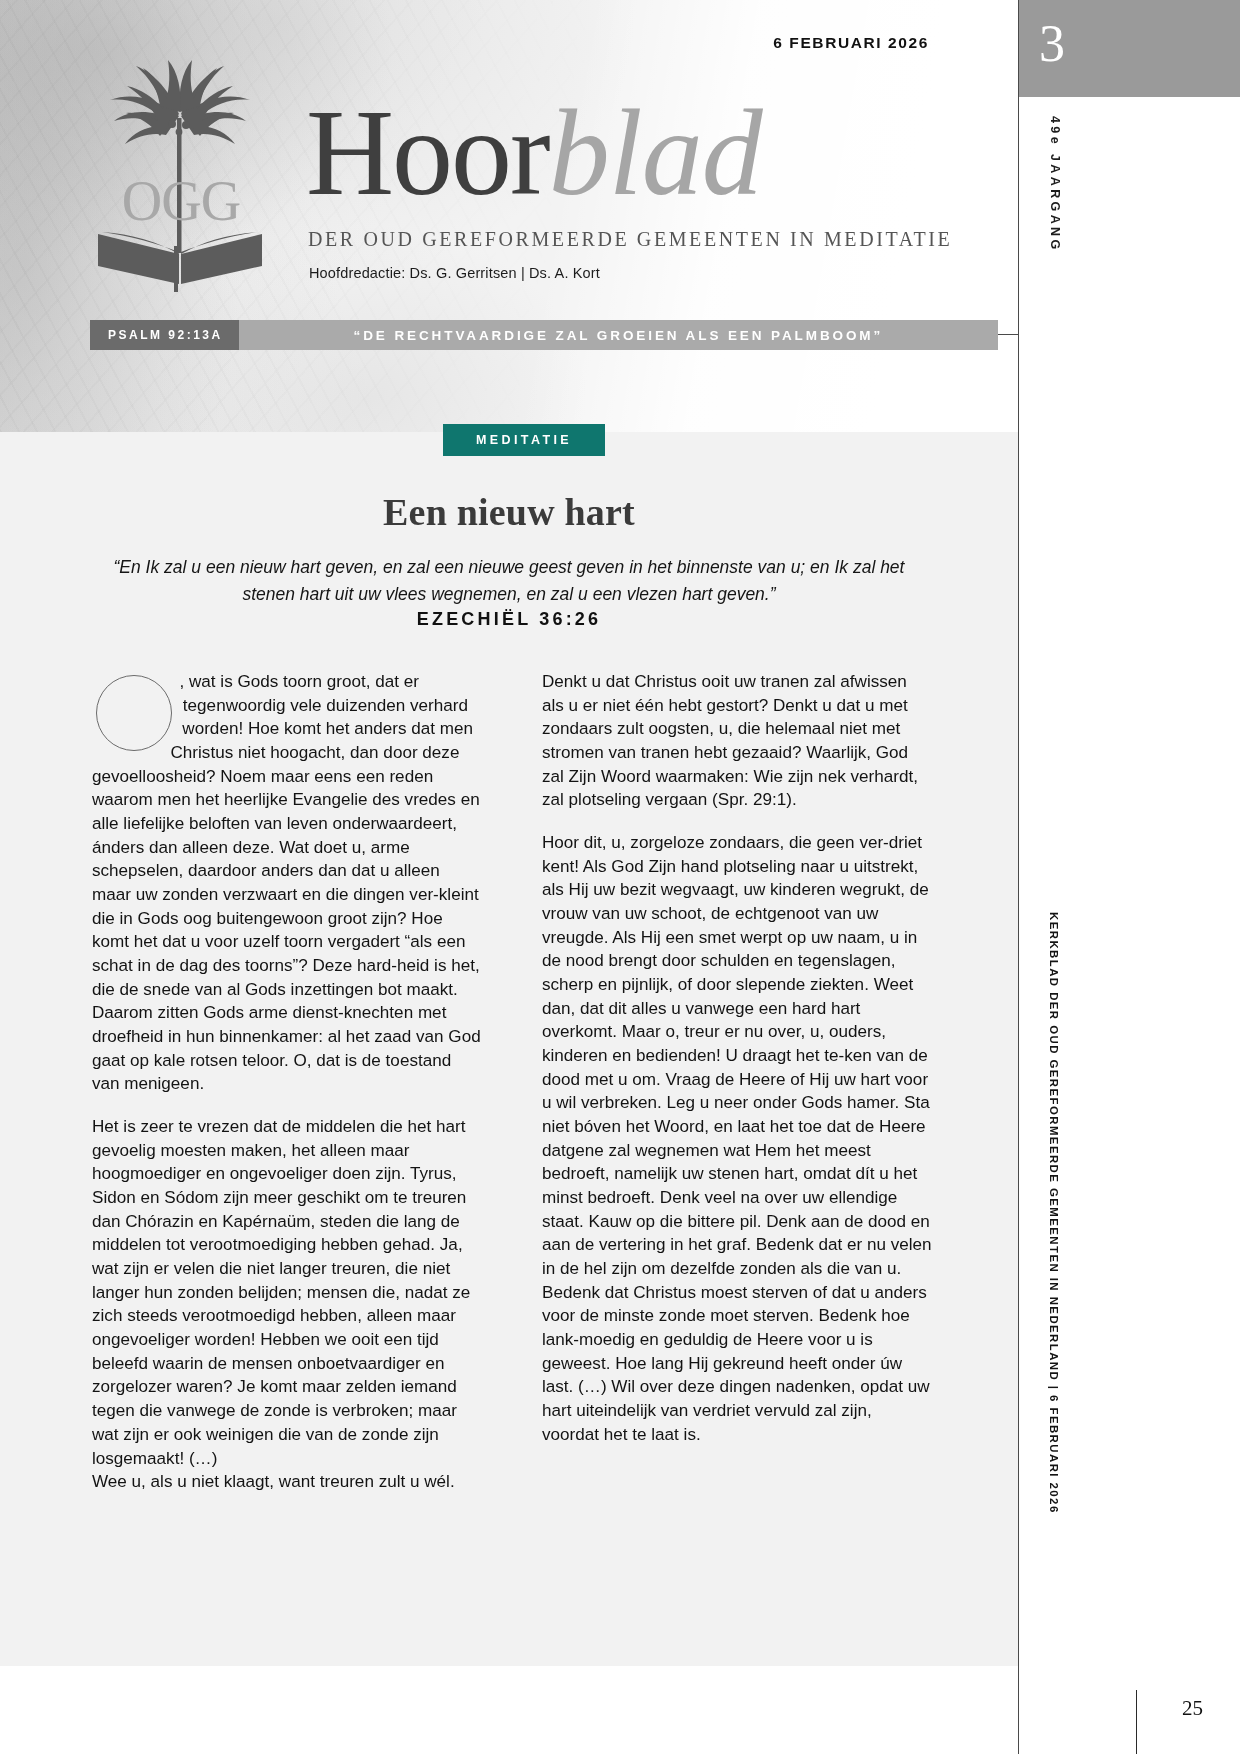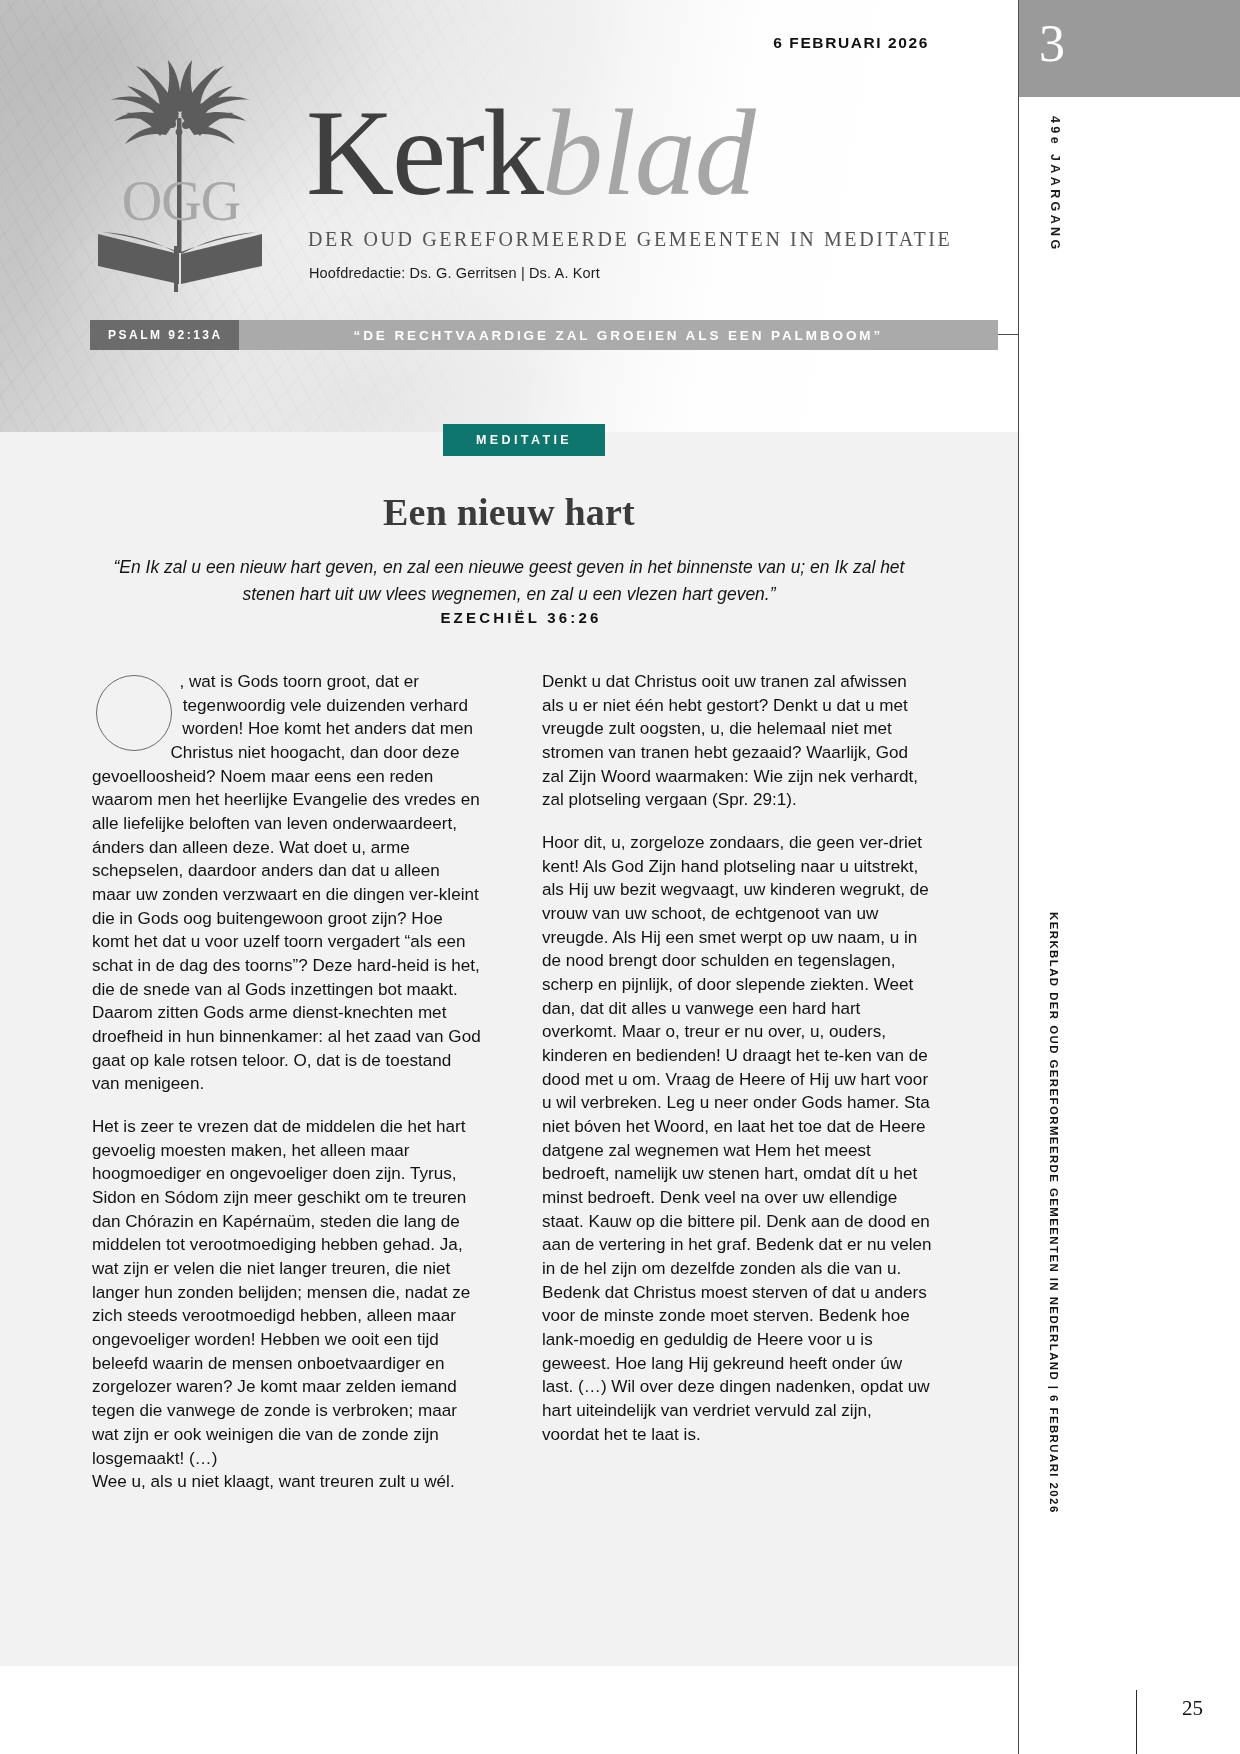--- a/index.html
+++ b/index.html
@@ -230,25 +230,24 @@
     font-style: italic;
     line-height: 1.53;
     color: #151515;
   }
   .verse-ref {
     position: absolute;
     top: 177px;
     left: 0;
     width: 1018px;
     text-align: center;
-    font-size: 15px;
+    font-size: 18px;
     font-weight: bold;
     letter-spacing: 3.2px;
     color: #111;
-    margin-left: 12px;
   }
 
   .columns {
     position: absolute;
     top: 238px;
     left: 92px;
     width: 840px;
     display: flex;
     gap: 60px;
   }
@@ -336,21 +335,21 @@
         <path d="M176 176 L176 208 L95 226 L95 196 Z"></path>
         <path d="M93 196 C72 184 46 176 16 174 C46 178 72 186 93 194 Z"></path>
         <path d="M95 196 C116 184 142 176 172 174 C142 178 116 186 95 194 Z"></path>
         <rect x="88" y="188" width="4" height="46"></rect>
       </g>
       <text x="95" y="162" text-anchor="middle" font-family="Liberation Serif, serif" font-size="56" fill="#a8a8a8" letter-spacing="-1">OGG</text>
     </svg>
   </div>
 
   <div class="wordmark">
-    <span class="wm-kerk">Kerk</span><span class="wm-blad">blad</span>
+    <span class="wm-kerk">Hoor</span><span class="wm-blad">blad</span>
   </div>
 
   <div class="subtitle">DER OUD GEREFORMEERDE GEMEENTEN IN MEDITATIE</div>
   <div class="editors">Hoofdredactie: Ds. G. Gerritsen | Ds. A. Kort</div>
 
   <div class="psalm-bar">
     <div class="psalm-ref">PSALM 92:13A</div>
     <div class="psalm-text">“DE RECHTVAARDIGE ZAL GROEIEN ALS EEN PALMBOOM”</div>
   </div>
   <div class="psalm-tail"></div>
@@ -367,21 +366,21 @@
   <div class="verse">“En Ik zal u een nieuw hart geven, en zal een nieuwe geest geven in het binnenste van u; en Ik zal het stenen hart uit uw vlees wegnemen, en zal u een vlezen hart geven.”</div>
   <div class="verse-ref">EZECHIËL 36:26</div>
 
   <div class="columns">
     <div class="col">
       <p><span class="dropcircle"></span><span>, wat is Gods toorn groot, dat er tegenwoordig vele duizenden verhard worden! Hoe komt het anders dat men Christus niet hoogacht, dan door deze gevoelloosheid? Noem maar eens een reden waarom men het heerlijke Evangelie des vredes en alle liefelijke beloften van leven onderwaardeert, ánders dan alleen deze. Wat doet u, arme schepselen, daardoor anders dan dat u alleen maar uw zonden verzwaart en die dingen ver-kleint die in Gods oog buitengewoon groot zijn? Hoe komt het dat u voor uzelf toorn vergadert “als een schat in de dag des toorns”? Deze hard-heid is het, die de snede van al Gods inzettingen bot maakt. Daarom zitten Gods arme dienst-knechten met droefheid in hun binnenkamer: al het zaad van God gaat op kale rotsen teloor. O, dat is de toestand van menigeen.</span></p>
       <p class="tight">Het is zeer te vrezen dat de middelen die het hart gevoelig moesten maken, het alleen maar hoogmoediger en ongevoeliger doen zijn. Tyrus, Sidon en Sódom zijn meer geschikt om te treuren dan Chórazin en Kapérnaüm, steden die lang de middelen tot verootmoediging hebben gehad. Ja, wat zijn er velen die niet langer treuren, die niet langer hun zonden belijden; mensen die, nadat ze zich steeds verootmoedigd hebben, alleen maar ongevoeliger worden! Hebben we ooit een tijd beleefd waarin de mensen onboetvaardiger en zorgelozer waren? Je komt maar zelden iemand tegen die vanwege de zonde is verbroken; maar wat zijn er ook weinigen die van de zonde zijn losgemaakt! (…)</p>
       <p>Wee u, als u niet klaagt, want treuren zult u wél.</p>
     </div>
     <div class="col">
-      <p>Denkt u dat Christus ooit uw tranen zal afwissen als u er niet één hebt gestort? Denkt u dat u met vreugde zult oogsten, u, die helemaal niet met stromen van tranen hebt gezaaid? Waarlijk, God zal Zijn Woord waarmaken: Wie zijn nek verhardt, zal plotseling vergaan (Spr. 29:1).</p>
+      <p>Denkt u dat Christus ooit uw tranen zal afwissen als u er niet één hebt gestort? Denkt u dat u met zondaars zult oogsten, u, die helemaal niet met stromen van tranen hebt gezaaid? Waarlijk, God zal Zijn Woord waarmaken: Wie zijn nek verhardt, zal plotseling vergaan (Spr. 29:1).</p>
       <p>Hoor dit, u, zorgeloze zondaars, die geen ver-driet kent! Als God Zijn hand plotseling naar u uitstrekt, als Hij uw bezit wegvaagt, uw kinderen wegrukt, de vrouw van uw schoot, de echtgenoot van uw vreugde. Als Hij een smet werpt op uw naam, u in de nood brengt door schulden en tegenslagen, scherp en pijnlijk, of door slepende ziekten. Weet dan, dat dit alles u vanwege een hard hart overkomt. Maar o, treur er nu over, u, ouders, kinderen en bedienden! U draagt het te-ken van de dood met u om. Vraag de Heere of Hij uw hart voor u wil verbreken. Leg u neer onder Gods hamer. Sta niet bóven het Woord, en laat het toe dat de Heere datgene zal wegnemen wat Hem het meest bedroeft, namelijk uw stenen hart, omdat dít u het minst bedroeft. Denk veel na over uw ellendige staat. Kauw op die bittere pil. Denk aan de dood en aan de vertering in het graf. Bedenk dat er nu velen in de hel zijn om dezelfde zonden als die van u. Bedenk dat Christus moest sterven of dat u anders voor de minste zonde moet sterven. Bedenk hoe lank-moedig en geduldig de Heere voor u is geweest. Hoe lang Hij gekreund heeft onder úw last. (…) Wil over deze dingen nadenken, opdat uw hart uiteindelijk van verdriet vervuld zal zijn, voordat het te laat is.</p>
     </div>
   </div>
 </div>
 
 <div class="running-head">KERKBLAD DER OUD GEREFORMEERDE GEMEENTEN IN NEDERLAND  |  6 FEBRUARI 2026</div>
 <div class="footer-rule"></div>
 <div class="page-number">25</div>
 
 </body></html>

